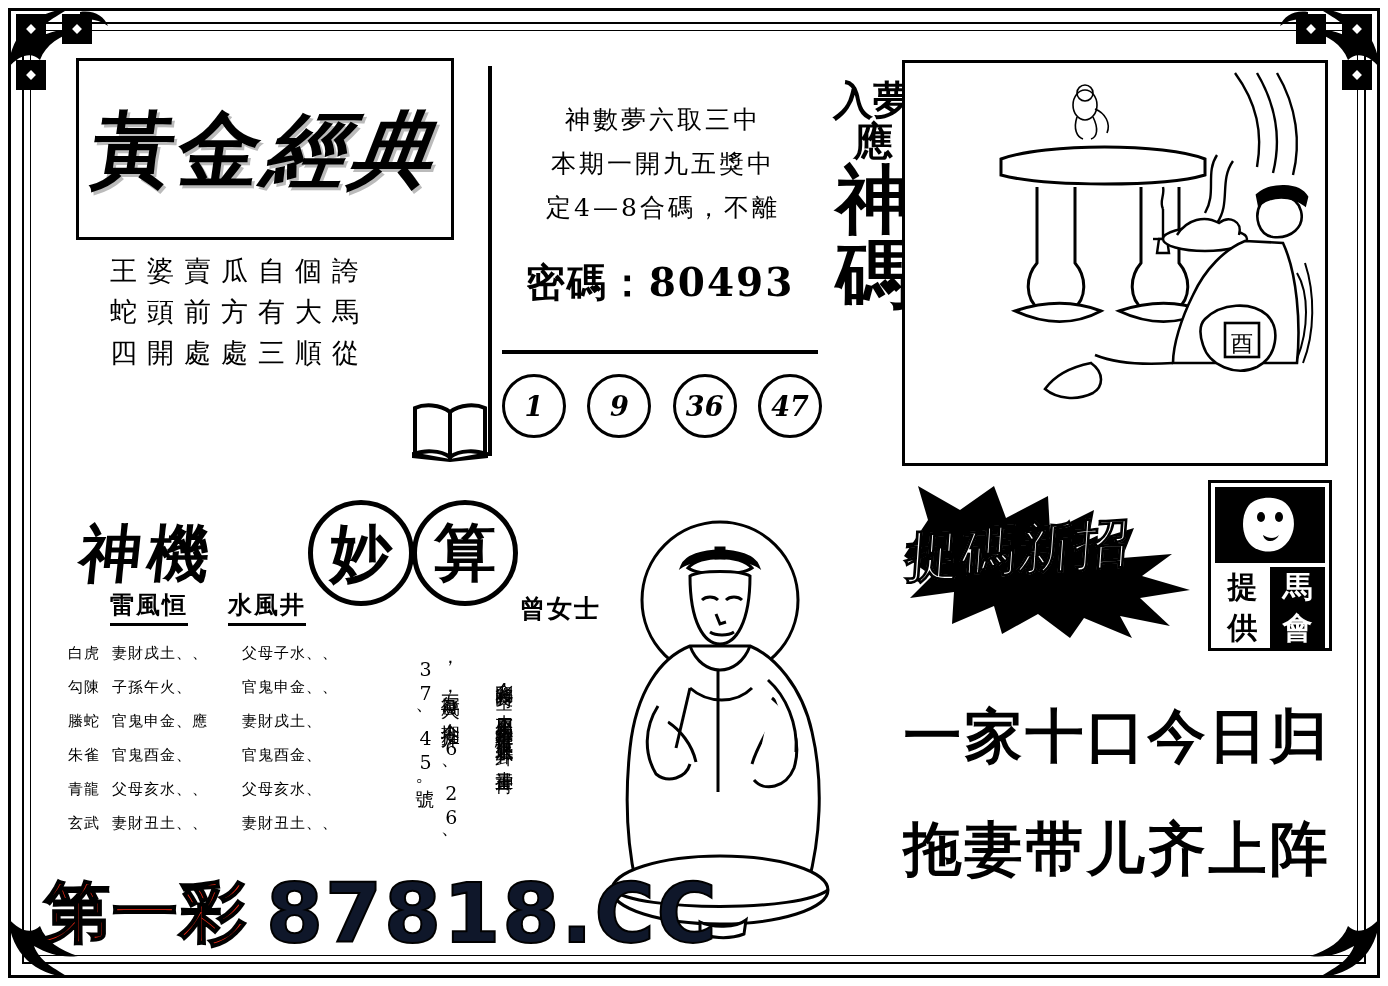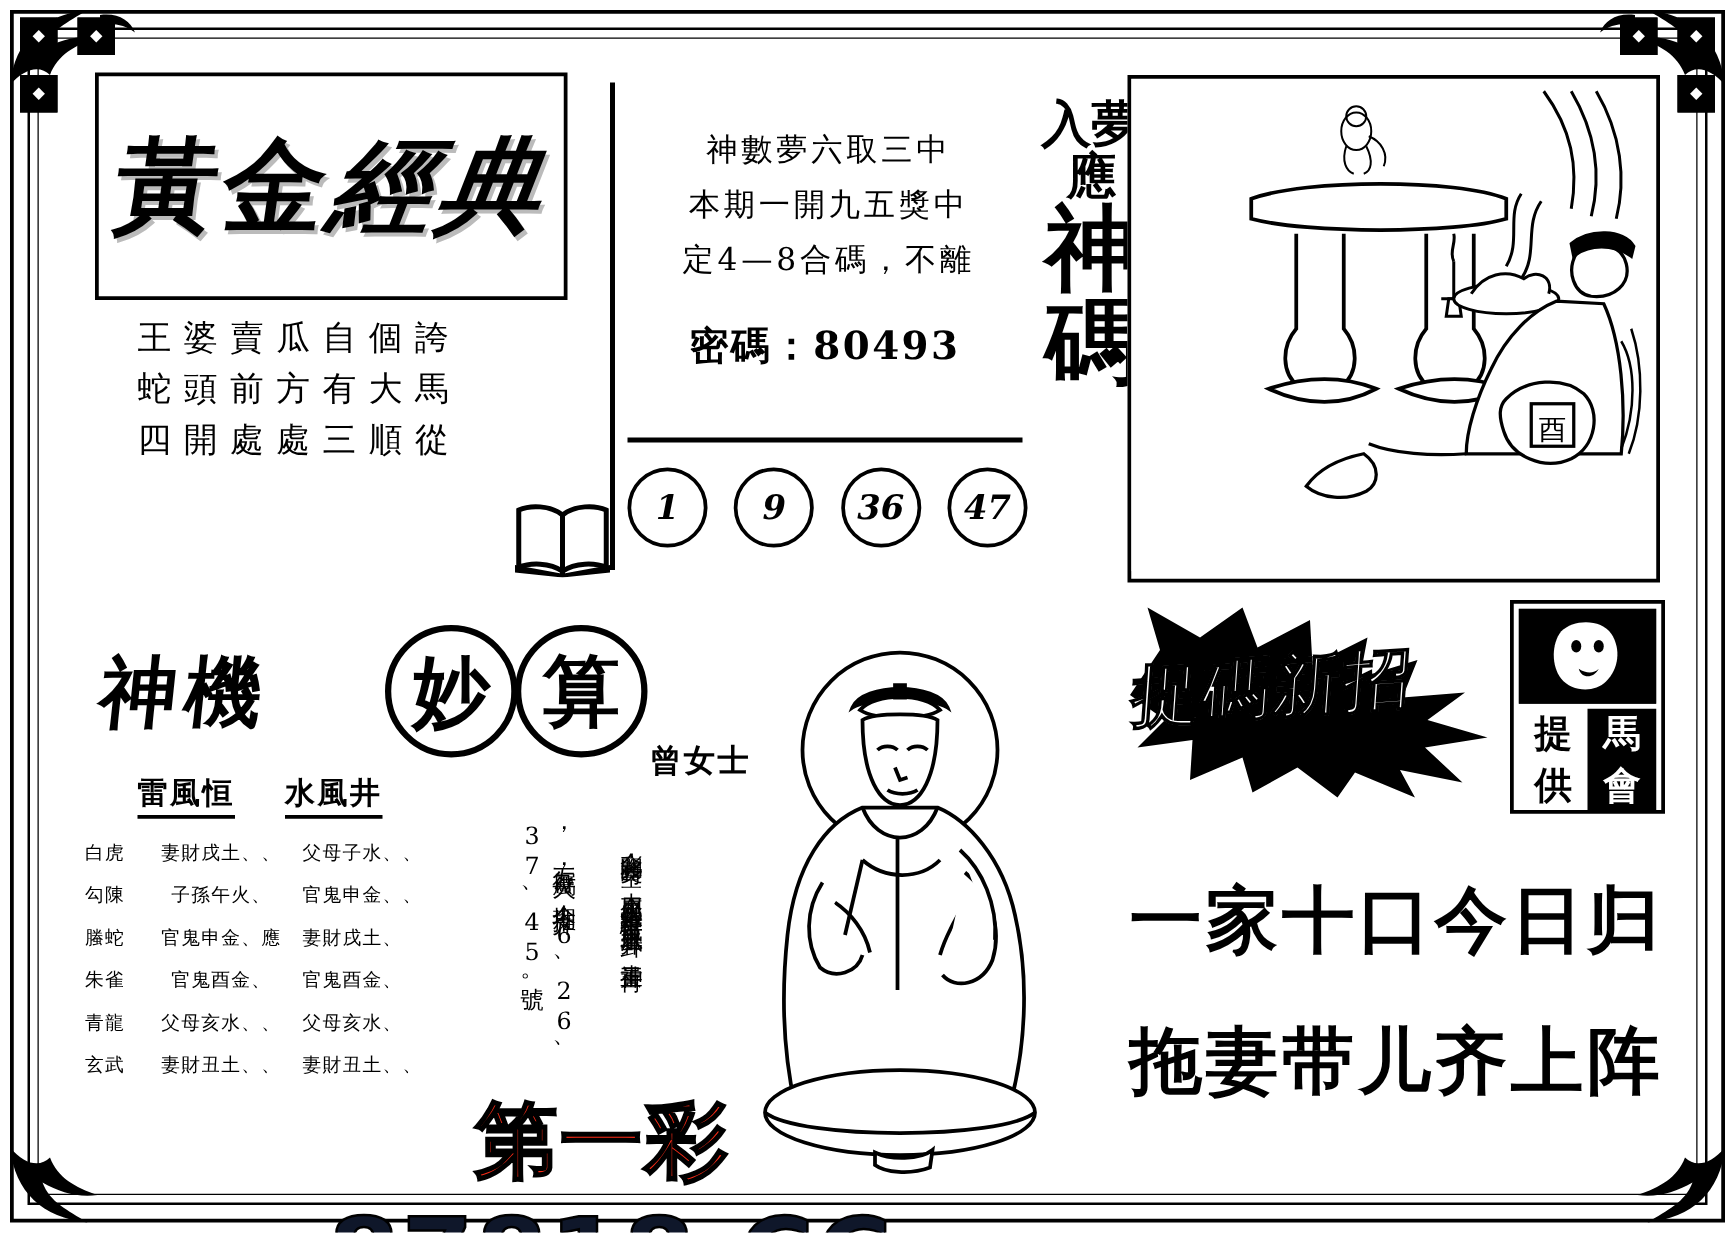--- a/index.html
+++ b/index.html
@@ -133,21 +133,21 @@
     line-height: 1.75;
     letter-spacing: 3px;
     text-align: center;
     white-space: nowrap;
   }
   .mid-code {
     position: absolute;
     left: 470px; top: 216px;
     width: 300px;
     font-family: "DejaVu Serif", serif;
-    font-size: 31px;
+    font-size: 39px;
     font-weight: bold;
     letter-spacing: 2px;
     text-align: center;
   }
   .hdiv {
     position: absolute;
     left: 462px; top: 310px;
     width: 316px; height: 4px;
     background: #000;
   }
@@ -231,21 +231,21 @@
     font-family: "DejaVu Serif", serif;
     font-weight: bold;
     font-size: 25px;
     letter-spacing: 2px;
     white-space: nowrap;
   }
 
   
   .hex-wrap {
     position: absolute;
-    left: 28px; top: 578px;
+    left: 28px; top: 549px;
     width: 320px;
   }
   .hex-heads {
     display: flex;
     gap: 40px;
     padding-left: 42px;
   }
   .hex-head {
     font-family: "DejaVu Serif", serif;
     font-weight: bold;
@@ -259,21 +259,21 @@
   }
   .hex-row {
     display: flex;
     align-items: center;
     margin-bottom: 15px;
     font-family: Liberation Mono, monospace;
     font-size: 15px;
     white-space: nowrap;
   }
   .hex-beast { width: 44px; letter-spacing: 1px; }
-  .hex-c1 { width: 130px; letter-spacing: 1px; text-align: center; }
+  .hex-c1 { width: 130px; letter-spacing: 1px; }
   .hex-c2 { width: 130px; letter-spacing: 1px; }
 
   
   .vpara {
     position: absolute;
     font-family: "DejaVu Serif", serif;
     writing-mode: vertical-rl;
     text-orientation: upright;
     line-height: 1.35;
     letter-spacing: 2px;
@@ -364,21 +364,20 @@
 
   
   .watermark {
     position: absolute;
     left: 0px; top: 828px;
     width: 880px;
     height: 90px;
     display: flex;
     align-items: center;
     white-space: nowrap;
-    flex-direction: column;
   }
   .wm-cn {
     font-family: "DejaVu Sans", sans-serif;
     font-weight: bold;
     font-size: 66px;
     color: #ff2b16;
     -webkit-text-stroke: 2px #000;
     letter-spacing: 2px;
     padding-left: 4px;
   }

